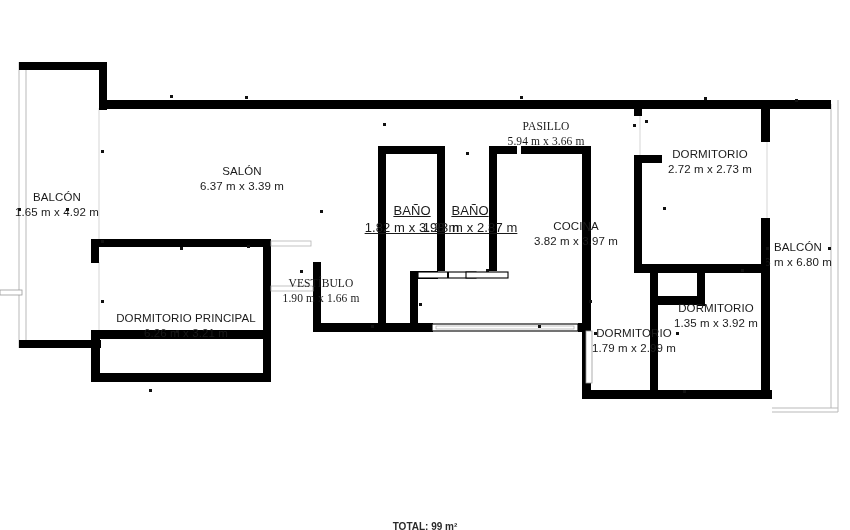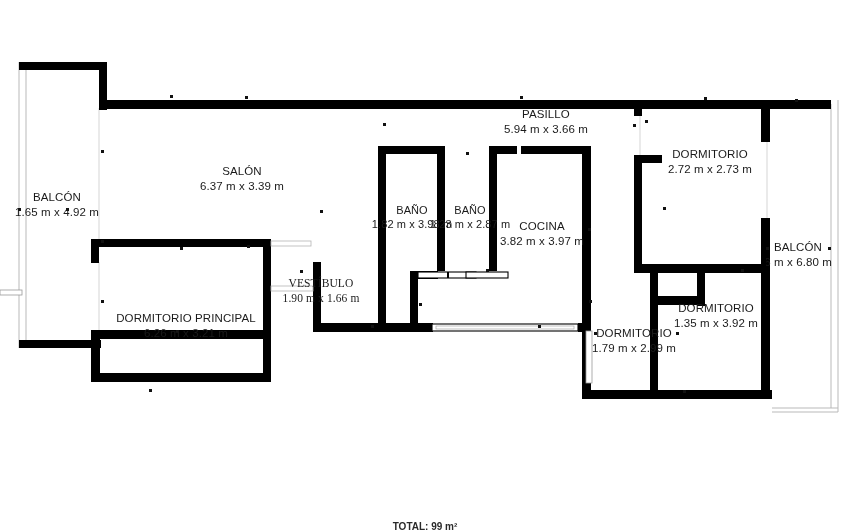--- a/index.html
+++ b/index.html
@@ -13,21 +13,21 @@
     position:absolute;
     text-align:center;
     color:#1a1a1a;
     white-space:nowrap;
     line-height:1.30;
     letter-spacing:0.1px;
     pointer-events:none;
   }
   .lbl .name{font-size:11.5px;display:block;}
   .lbl .dim{font-size:11.5px;display:block;}
-  .lbl.small .name,.lbl.small .dim{font-size:11px;}
+  .lbl.small .name,.lbl.small .dim{font-size:13px;text-decoration:underline;}
   .total{
     position:absolute;
     font-size:10px;
     font-weight:bold;
     color:#2a2a2a;
     text-align:center;
     white-space:nowrap;
   }
   .clip{overflow:hidden;}
 </style>
@@ -220,26 +220,26 @@
 <div class="lbl small" style="left:352px;top:203px;width:120px;">
   <span class="name">BAÑO</span>
   <span class="dim">1.82 m x 3.98 m</span>
 </div>
 
 <div class="lbl small" style="left:414px;top:203px;width:112px;">
   <span class="name">BAÑO</span>
   <span class="dim">1.23 m x 2.87 m</span>
 </div>
 
-<div class="lbl" style="left:466px;top:107px;width:160px;">
+<div class="lbl" style="left:466px;top:119px;width:160px;font-family:Liberation Serif, serif;">
   <span class="name">PASILLO</span>
   <span class="dim">5.94 m x 3.66 m</span>
 </div>
 
-<div class="lbl" style="left:462px;top:219px;width:160px;">
+<div class="lbl" style="left:496px;top:219px;width:160px;">
   <span class="name">COCINA</span>
   <span class="dim">3.82 m x 3.97 m</span>
 </div>
 
 <div class="lbl" style="left:630px;top:147px;width:160px;">
   <span class="name">DORMITORIO</span>
   <span class="dim">2.72 m x 2.73 m</span>
 </div>
 
 <div class="lbl clip" style="left:766px;top:240px;width:84px;text-align:left;">

